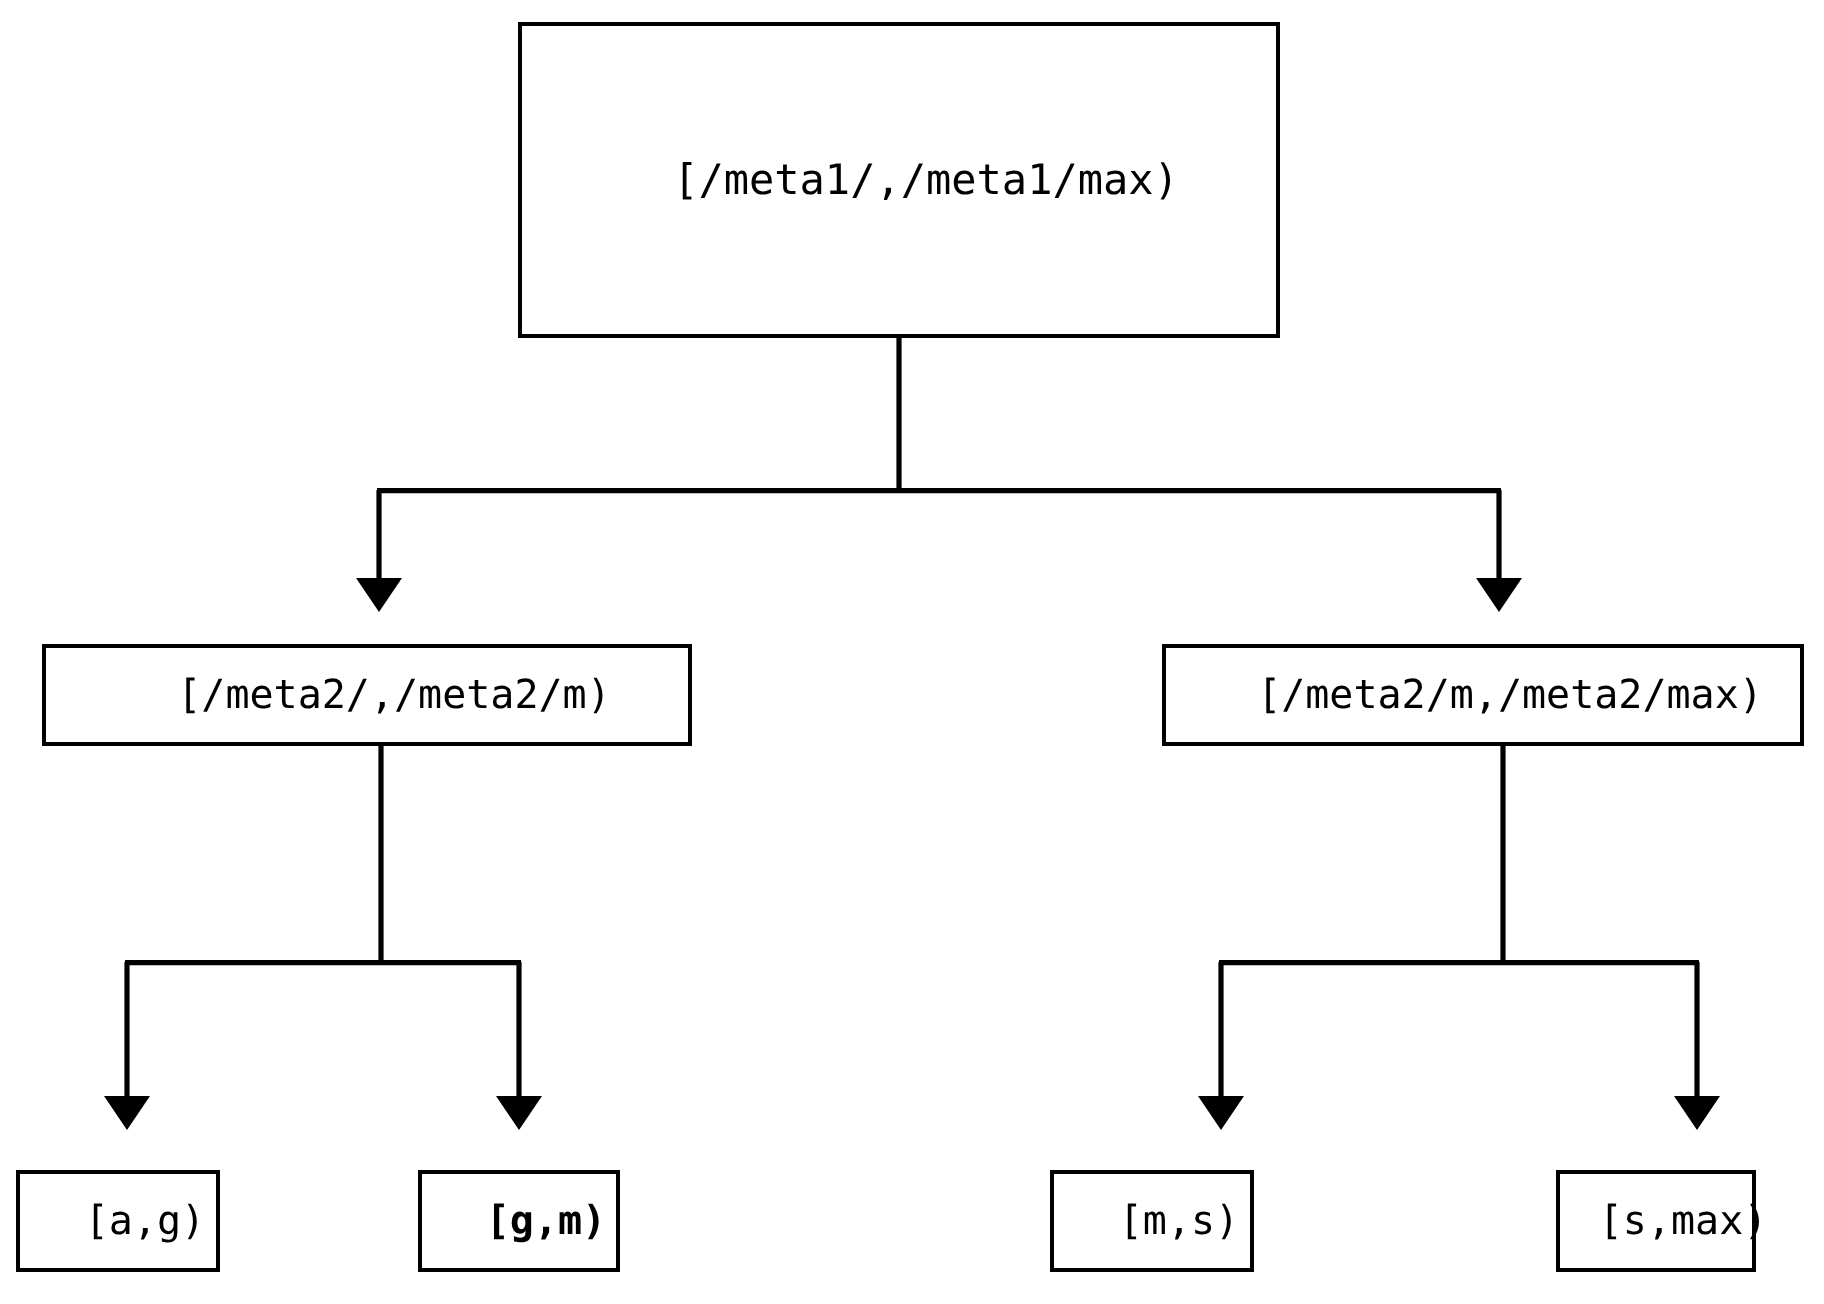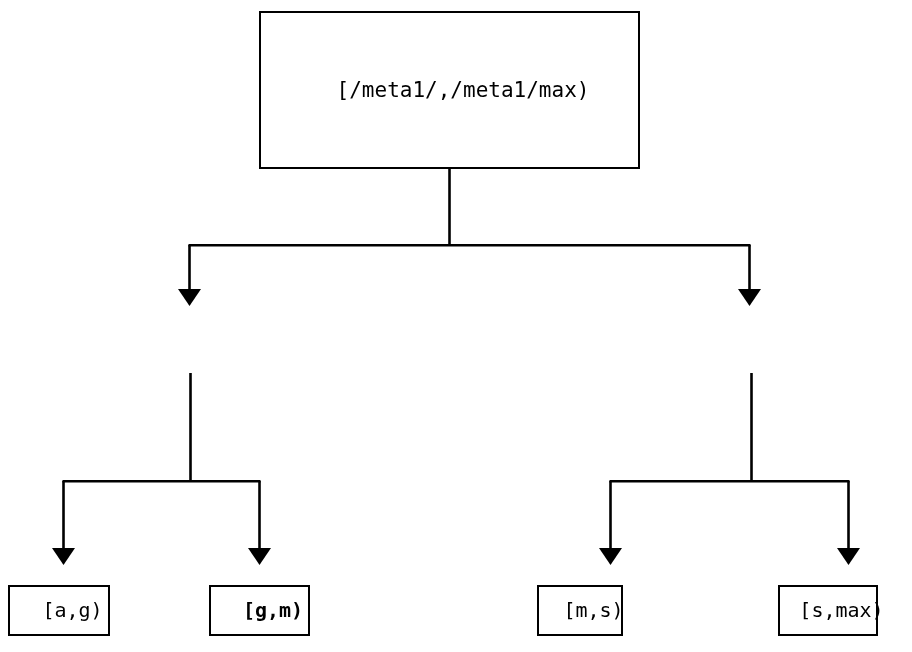--- a/index.html
+++ b/index.html
@@ -69,21 +69,21 @@
   }
   .node-l2-left  { left: 21px;  width: 325px; }
   .node-l2-right { left: 581px; width: 321px; }
   .node-leaf {
     top: 585px;
     height: 51px;
     font-size: 20px;
   }
   .leaf-ag   { left: 8px;   width: 102px; }
   .leaf-gm   { left: 209px; width: 101px; font-weight: bold; }
-  .leaf-ms   { left: 537px; width: 86px; }
+  .leaf-ms   { left: 525px; width: 102px; }
   .leaf-smax { left: 778px; width: 100px; }
 </style>
 </head>
 <body>
 
 <div id="canvas">
 
   <svg id="edges" viewBox="0 0 912 652">
 
     <g>
@@ -111,21 +111,27 @@
       <line x1="848.5" y1="481" x2="848.5" y2="549"></line>
       <polygon class="arrowhead" points="599,548 622,548 610.5,565"></polygon>
       <polygon class="arrowhead" points="837,548 860,548 848.5,565"></polygon>
     </g>
   </svg>
 
   <div class="node node-root">
     <span class="node-label">[/meta1/,/meta1/max)</span>
   </div>
 
+  <div class="node node-l2 node-l2-left">
+    <span class="node-label">[/meta2/,/meta2/m)</span>
+  </div>
 
+  <div class="node node-l2 node-l2-right">
+    <span class="node-label">[/meta2/m,/meta2/max)</span>
+  </div>
 
   <div class="node node-leaf leaf-ag">
     <span class="node-label">[a,g)</span>
   </div>
 
   <div class="node node-leaf leaf-gm">
     <span class="node-label">[g,m)</span>
   </div>
 
   <div class="node node-leaf leaf-ms">

